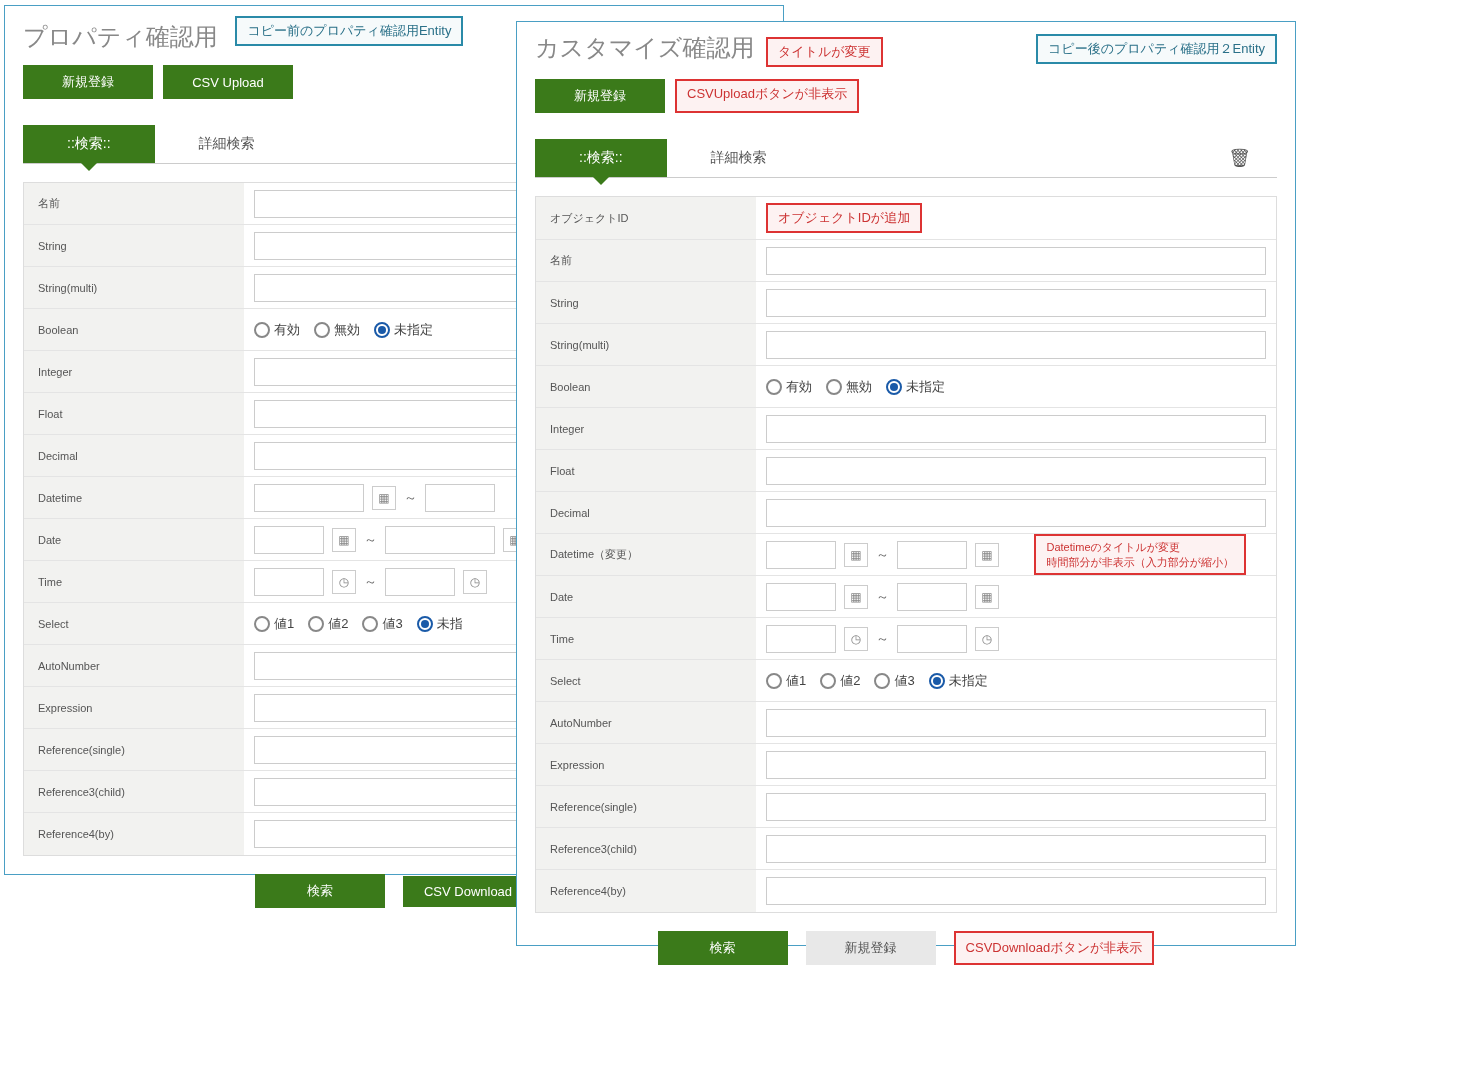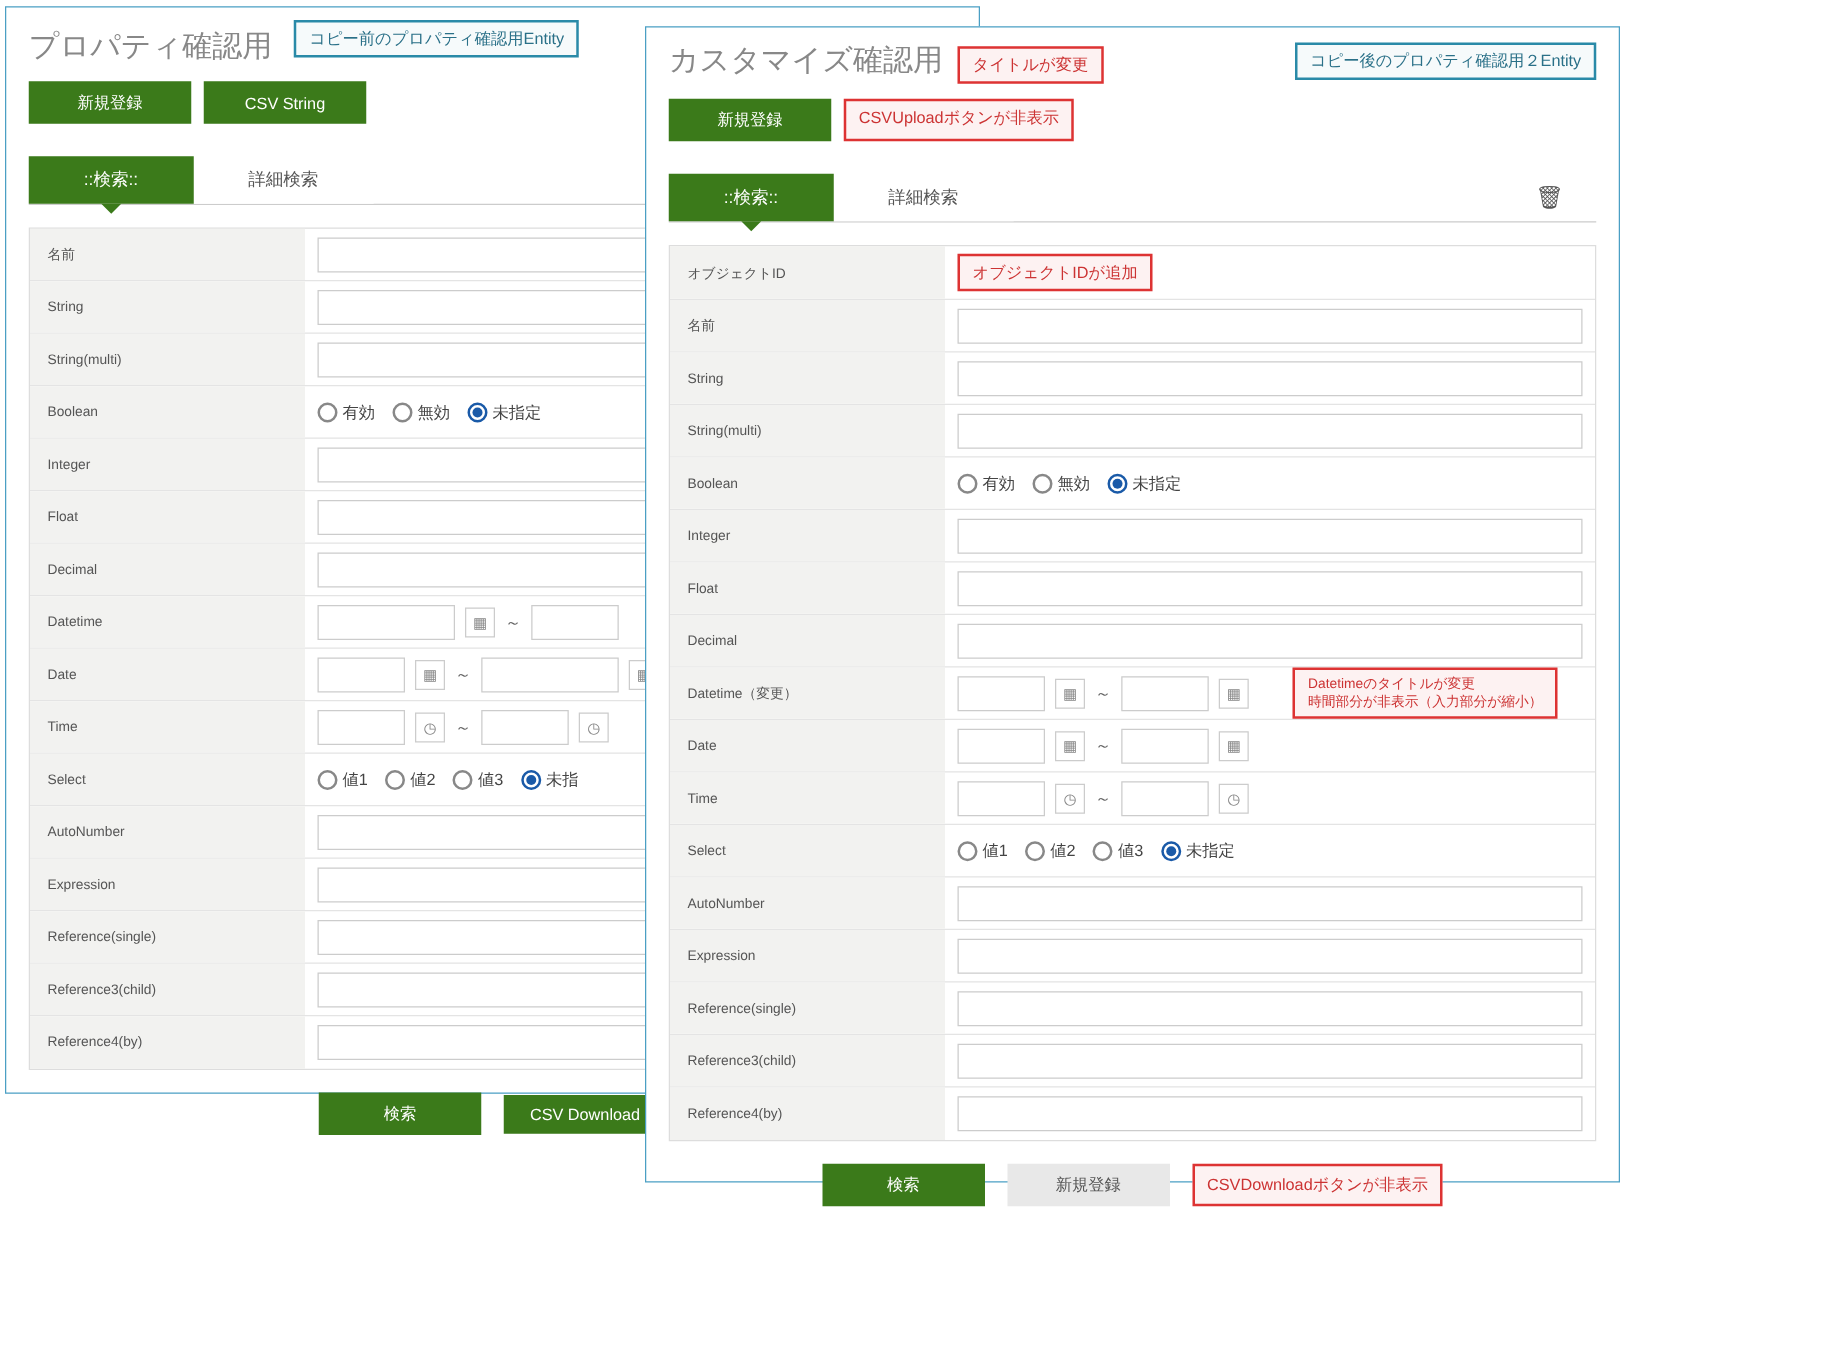--- a/index.html
+++ b/index.html
@@ -49,21 +49,21 @@
 <div class="container">
 
   <div class="panel panel-left">
     <div class="panel-inner">
       <div class="titlebar">
         <h1 class="page-title">プロパティ確認用</h1>
         <span class="note-teal">コピー前のプロパティ確認用Entity</span>
       </div>
       <div class="btn-row">
         <button class="btn">新規登録</button>
-        <button class="btn">CSV String</button>
+        <button class="btn">CSV Upload</button>
       </div>
       <div class="tab-bar">
         <button class="tab active">::検索::</button>
         <button class="tab">詳細検索</button>
       </div>
 
       <div class="form-area">
         <div class="fld">
             <div class="fld-label">名前</div>
             <div class="fld-ctrl">

